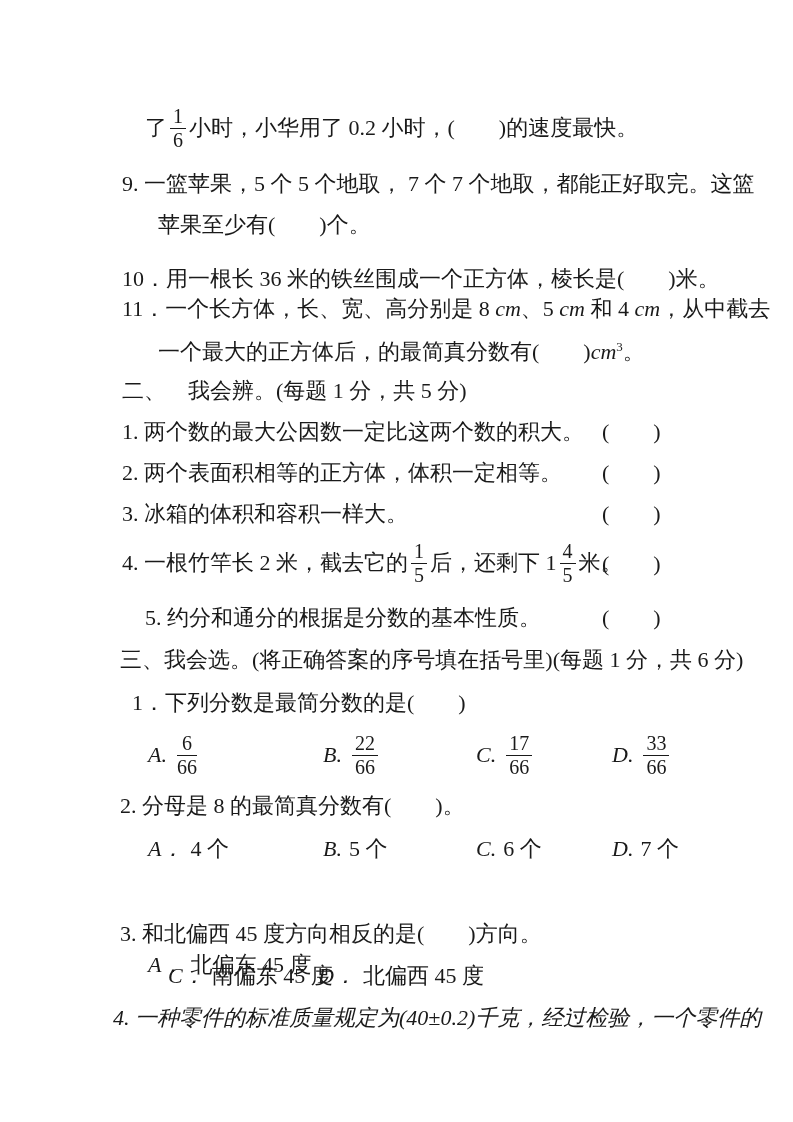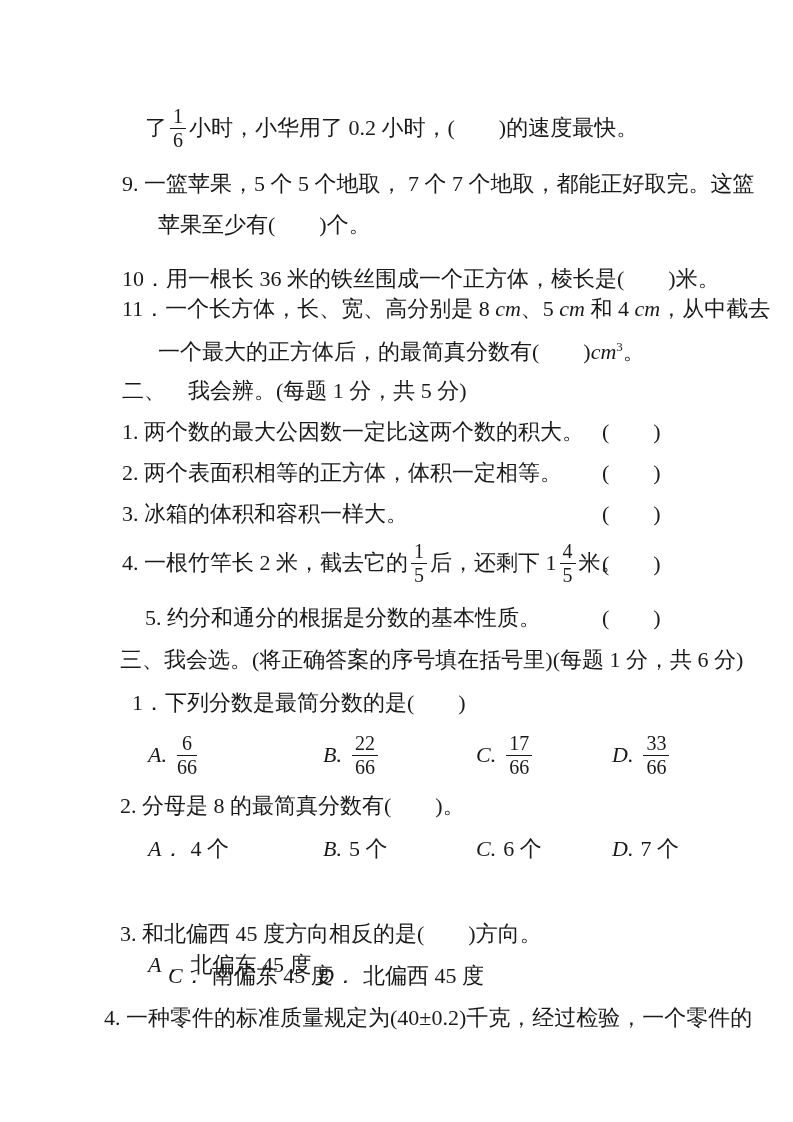--- a/index.html
+++ b/index.html
@@ -158,15 +158,15 @@
   <div class="line" style="left:148px; top:951px;">
     <span class="opt-letter">A．</span><span>北偏东 45 度</span>
   </div>
   <div class="line" style="left:148px; top:962px;margin-left:20px;">
     <span class="opt-letter">C．</span><span>南偏东 45 度</span>
   </div>
   <div class="line" style="left:318px; top:962px;">
     <span class="opt-letter">D．</span><span>北偏西 45 度</span>
   </div>
 
-  <div class="line" style="left:104px; top:1004px;">4. 一种零件的标准质量规定为(40±0.2)千克，经过检验，一个零件的</div>
+  <div class="line" style="left:113px; top:1004px;font-style:italic;">4. 一种零件的标准质量规定为(40±0.2)千克，经过检验，一个零件的</div>
 
 </div>
 
 </body></html>

